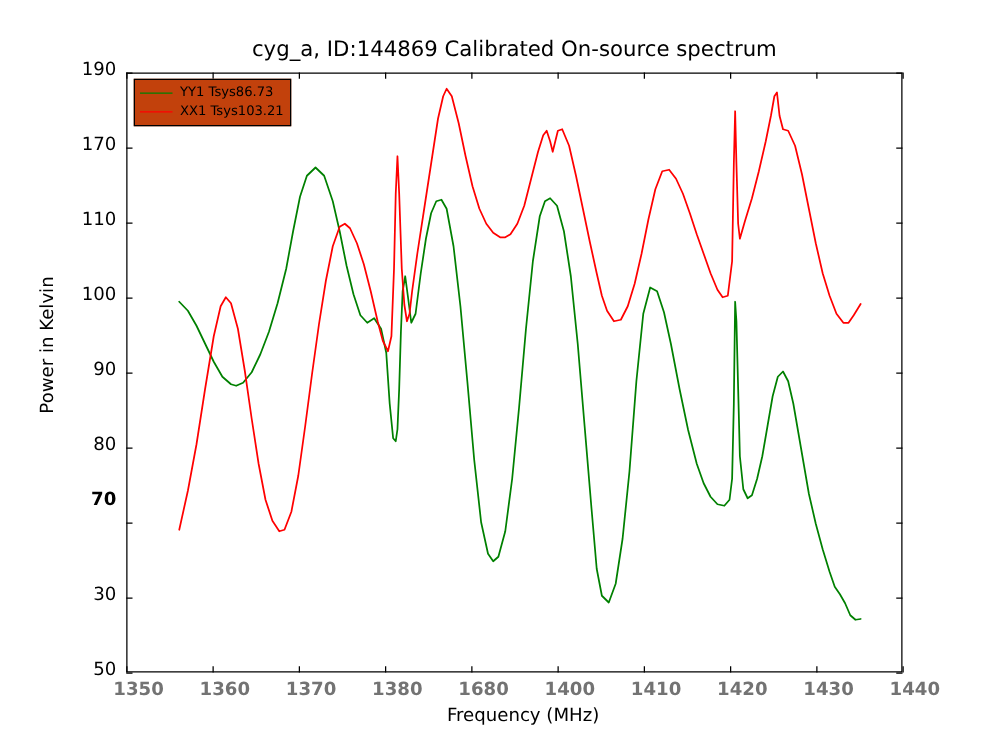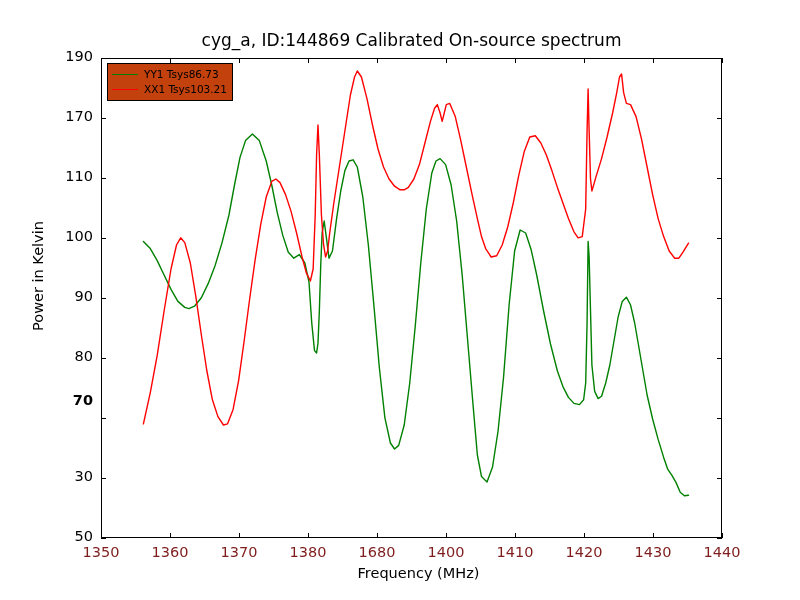--- a/index.html
+++ b/index.html
@@ -31,22 +31,22 @@
   #ylabel{
     position:absolute;left:-62px;top:268px;width:200px;
     text-align:center;font-size:14.5px;color:#000;
     transform:rotate(-90deg);transform-origin:center center;
   }
 
   
   .tick-x{position:absolute;width:1px;height:5px;background:#000;}
   .tick-y{position:absolute;width:5px;height:1px;background:#000;}
   .ticklabel-x{
-    position:absolute;font-size:14.5px;color:#7f1d1d;
-    text-align:center;width:60px;margin-left:-30px;
+    position:absolute;font-size:14.5px;color:#737373;
+    text-align:right;width:60px;margin-left:-30px;font-weight:bold;
   }
   .ticklabel-y{
     position:absolute;font-size:14.5px;color:#000;
     text-align:right;width:42px;margin-top:-10px;
   }
 
   
   #legend{
     position:absolute;left:107px;top:63px;
     background:#c2410c;border:1px solid #000000;

